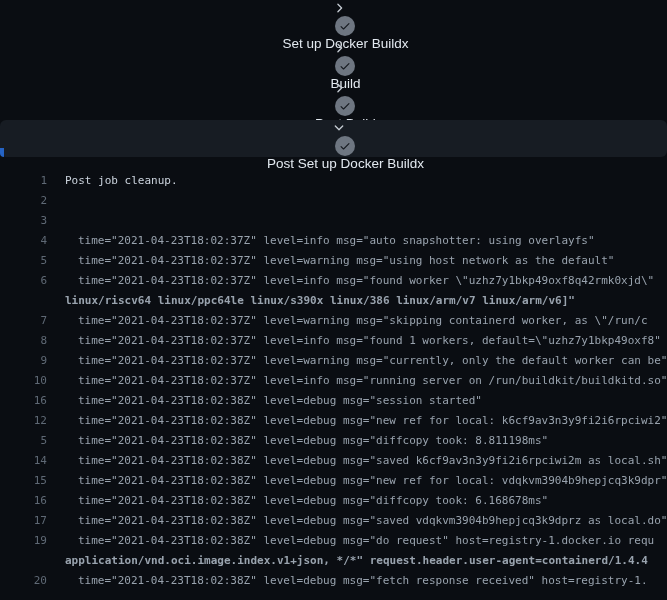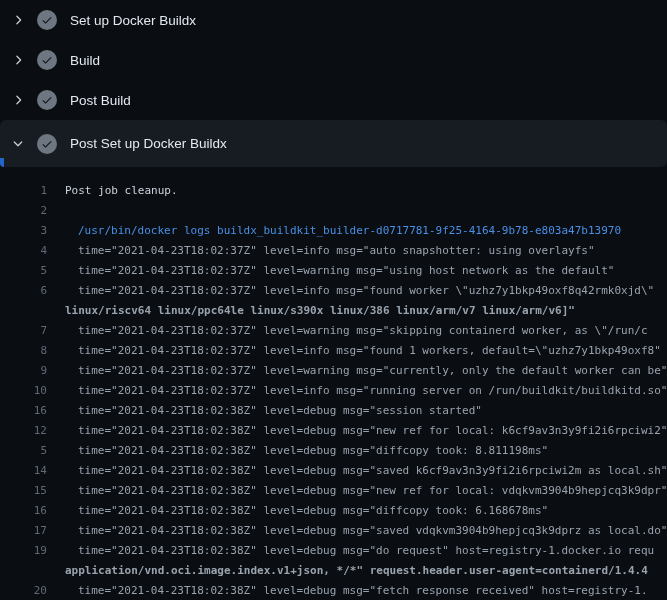--- a/index.html
+++ b/index.html
@@ -25,23 +25,24 @@
     font-family:"Liberation Sans",sans-serif;
   }
   
   .steps{width:100%;}
   .step-row{
     display:flex;align-items:center;
     height:40px;
     padding-left:11px;
     cursor:pointer;
     position:relative;
+    flex-direction:column;
   }
   .step-row.expanded{
-    height:47px;
+    height:37px;
     background:var(--expanded-row-bg);
     border-radius:6px;
   }
   .chev{
     width:14px;height:16px;
     display:flex;align-items:center;justify-content:center;
     flex:none;
   }
   .chev svg{display:block;fill:var(--chevron);}
   .check-circle{
@@ -173,21 +174,20 @@
     <span class="log-num">1</span>
     <span class="log-text"><span>Post job cleanup.</span></span>
   </div>
 
   <div class="log-row k-group lvl0">
     <span class="log-num">2</span>
   </div>
 
   <div class="log-row k-command lvl1">
     <span class="log-num">3</span>
-    <span class="log-text"><span>/usr/bin/docker logs buildx_buildkit_builder-d0717781-9f25-4164-9b78-e803a47b13970</span></span>
   </div>
 
   <div class="log-row k-log lvl1">
     <span class="log-num">4</span>
     <span class="log-text"><span>time="2021-04-23T18:02:37Z" level=info msg="auto snapshotter: using overlayfs"</span></span>
   </div>
 
   <div class="log-row k-log lvl1">
     <span class="log-num">5</span>
     <span class="log-text"><span>time="2021-04-23T18:02:37Z" level=warning msg="using host network as the default"</span></span>

